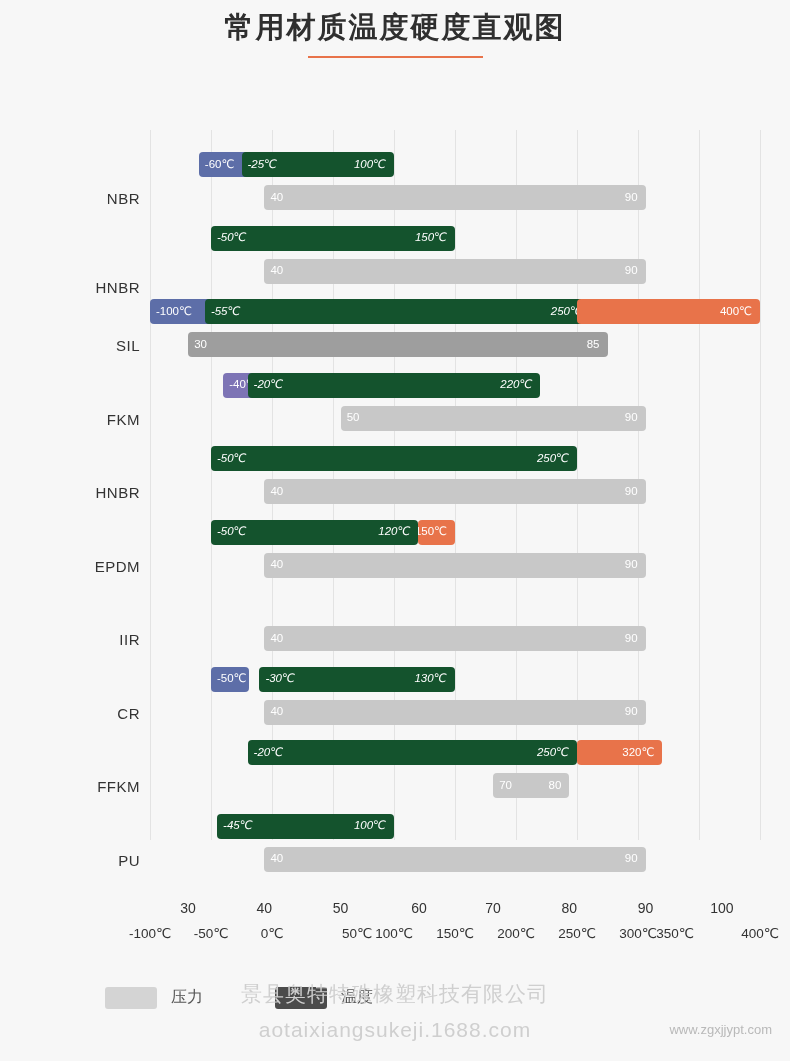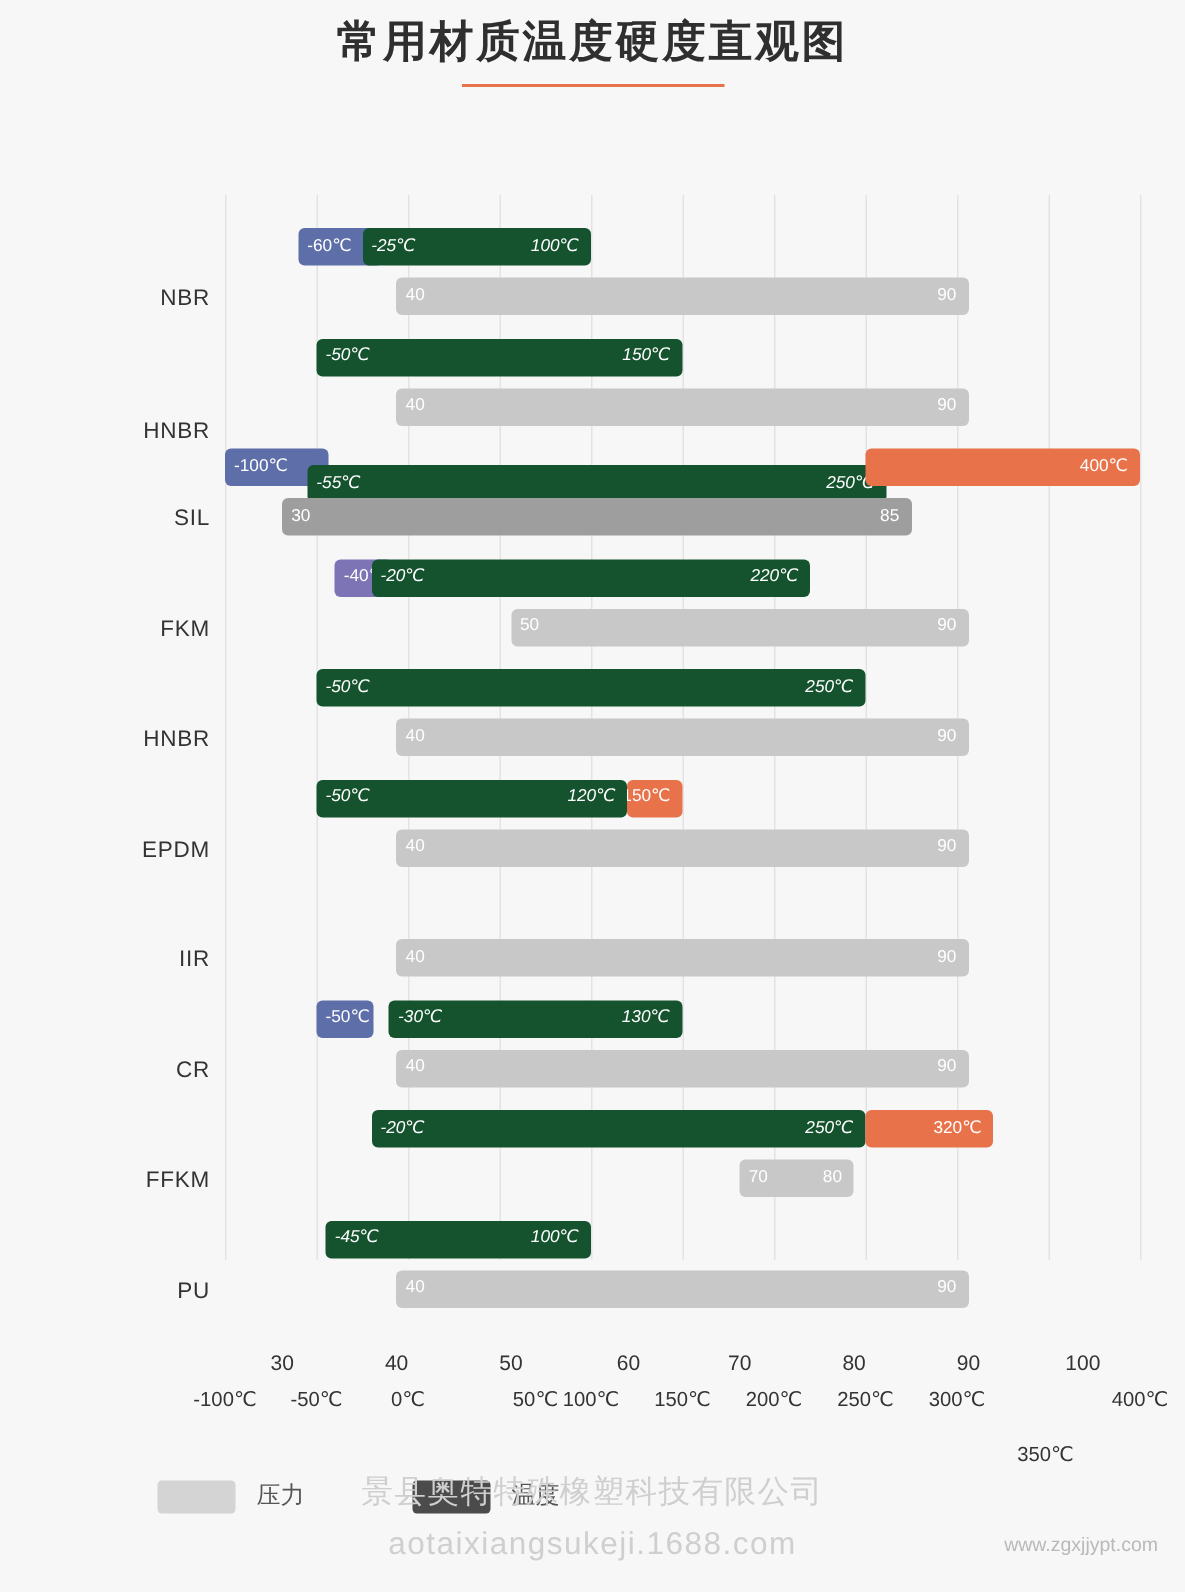--- a/index.html
+++ b/index.html
@@ -157,21 +157,21 @@
         <span class="lbl-right">150℃</span>
       </div>
       <div class="bar bar-press" style="left: 114.375px; width: 381.25px; top: 128.5px;">
         <span class="lbl-left">40</span>
         <span class="lbl-right">90</span>
       </div>
       <div class="rowlabel" style="top: 207px; left: -150px;">SIL</div>
       <div class="bar bar-blue" style="left: 0px; width: 68.9px; top: 169px;">
         <span class="lbl-left">-100℃</span>
       </div>
-      <div class="bar bar-temp" style="left: 54.9px; width: 386px; top: 180px;">
+      <div class="bar bar-temp" style="left: 54.9px; width: 386px; top: 169px;">
         <span class="lbl-left">-55℃</span>
         <span class="lbl-right">250℃</span>
       </div>
       <div class="bar bar-orange" style="left: 427px; width: 183px; top: 169px;">
         <span class="lbl-right">400℃</span>
       </div>
       <div class="bar bar-press-dark" style="left: 38.125px; width: 419.375px; top: 202px;">
         <span class="lbl-left">30</span>
         <span class="lbl-right">85</span>
       </div>
@@ -260,21 +260,21 @@
   <div class="axis axis2" id="axis-temp" style="top:815px;">
       <div class="tick" style="left: 0px;">-100℃</div>
       <div class="tick" style="left: 61px;">-50℃</div>
       <div class="tick" style="left: 122px;">0℃</div>
       <div class="tick" style="left: 183px; margin-left: 24px;">50℃</div>
       <div class="tick" style="left: 244px;">100℃</div>
       <div class="tick" style="left: 305px;">150℃</div>
       <div class="tick" style="left: 366px;">200℃</div>
       <div class="tick" style="left: 427px;">250℃</div>
       <div class="tick" style="left: 488px;">300℃</div>
-      <div class="tick" style="left: 547px; margin-top: 37px;">350℃</div>
+      <div class="tick" style="left: 525px;">350℃</div>
       <div class="tick" style="left: 610px;">400℃</div>
     </div>
 </div>
 
 <div class="legend">
   <div class="legend-item" style="left:105px;top:12px;">
     <div class="legend-swatch" style="background:#d4d4d4;"></div>
     <div class="legend-text">压力</div>
   </div>
   <div class="legend-item" style="left:275px;top:12px;">

